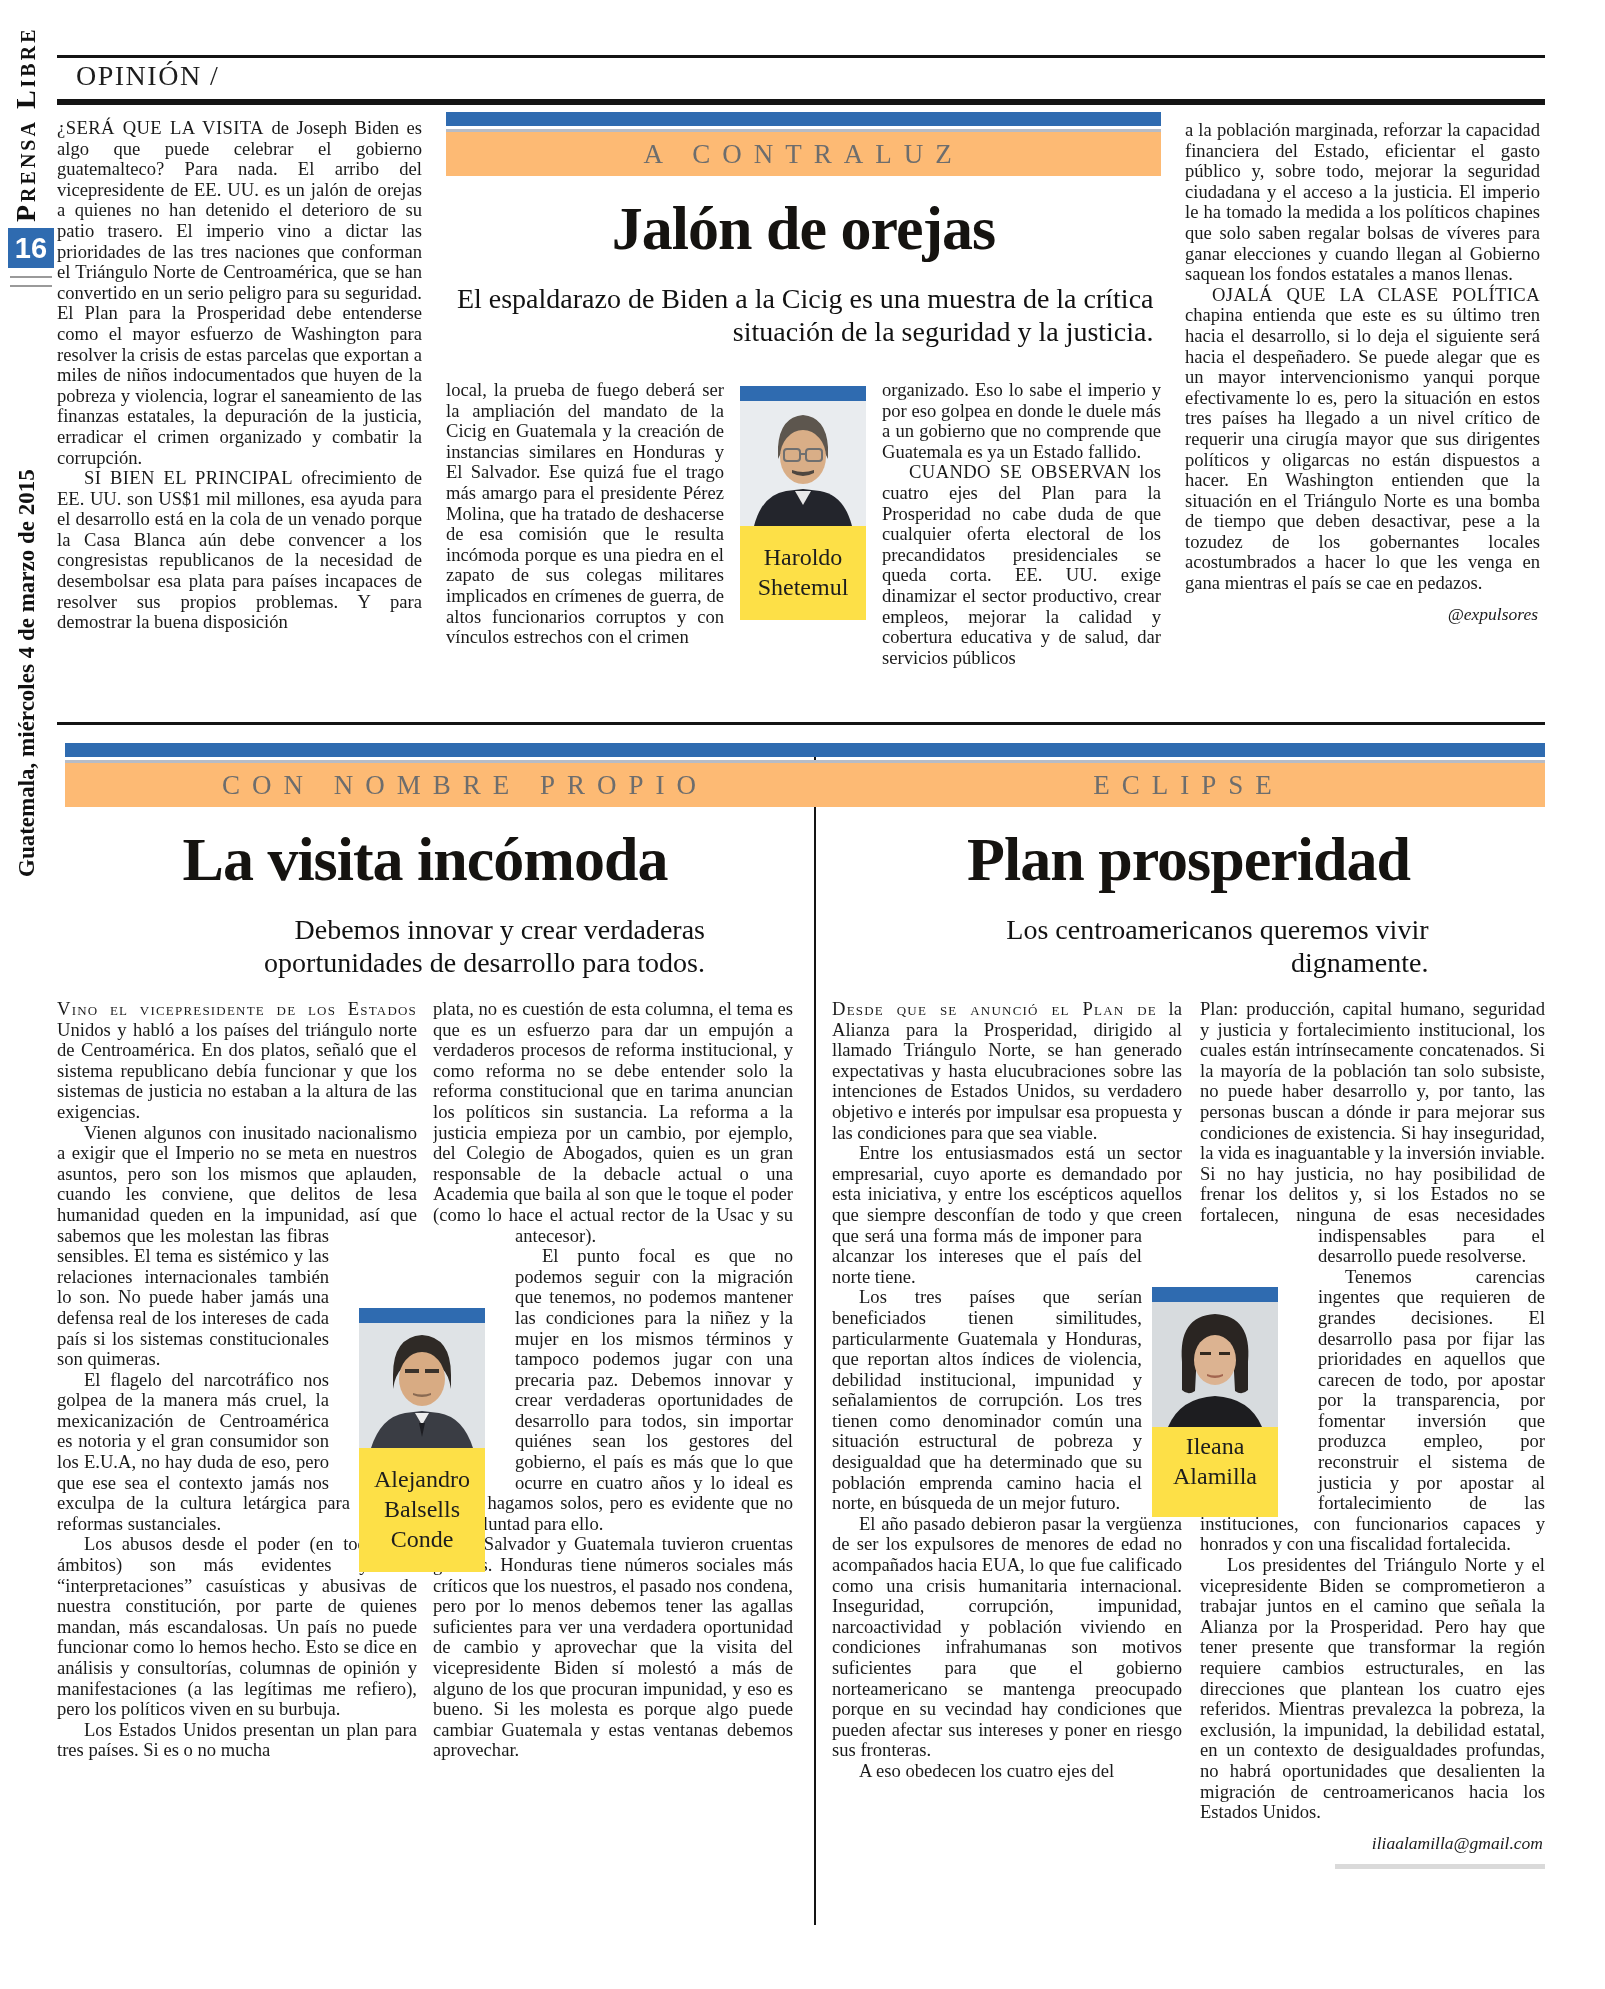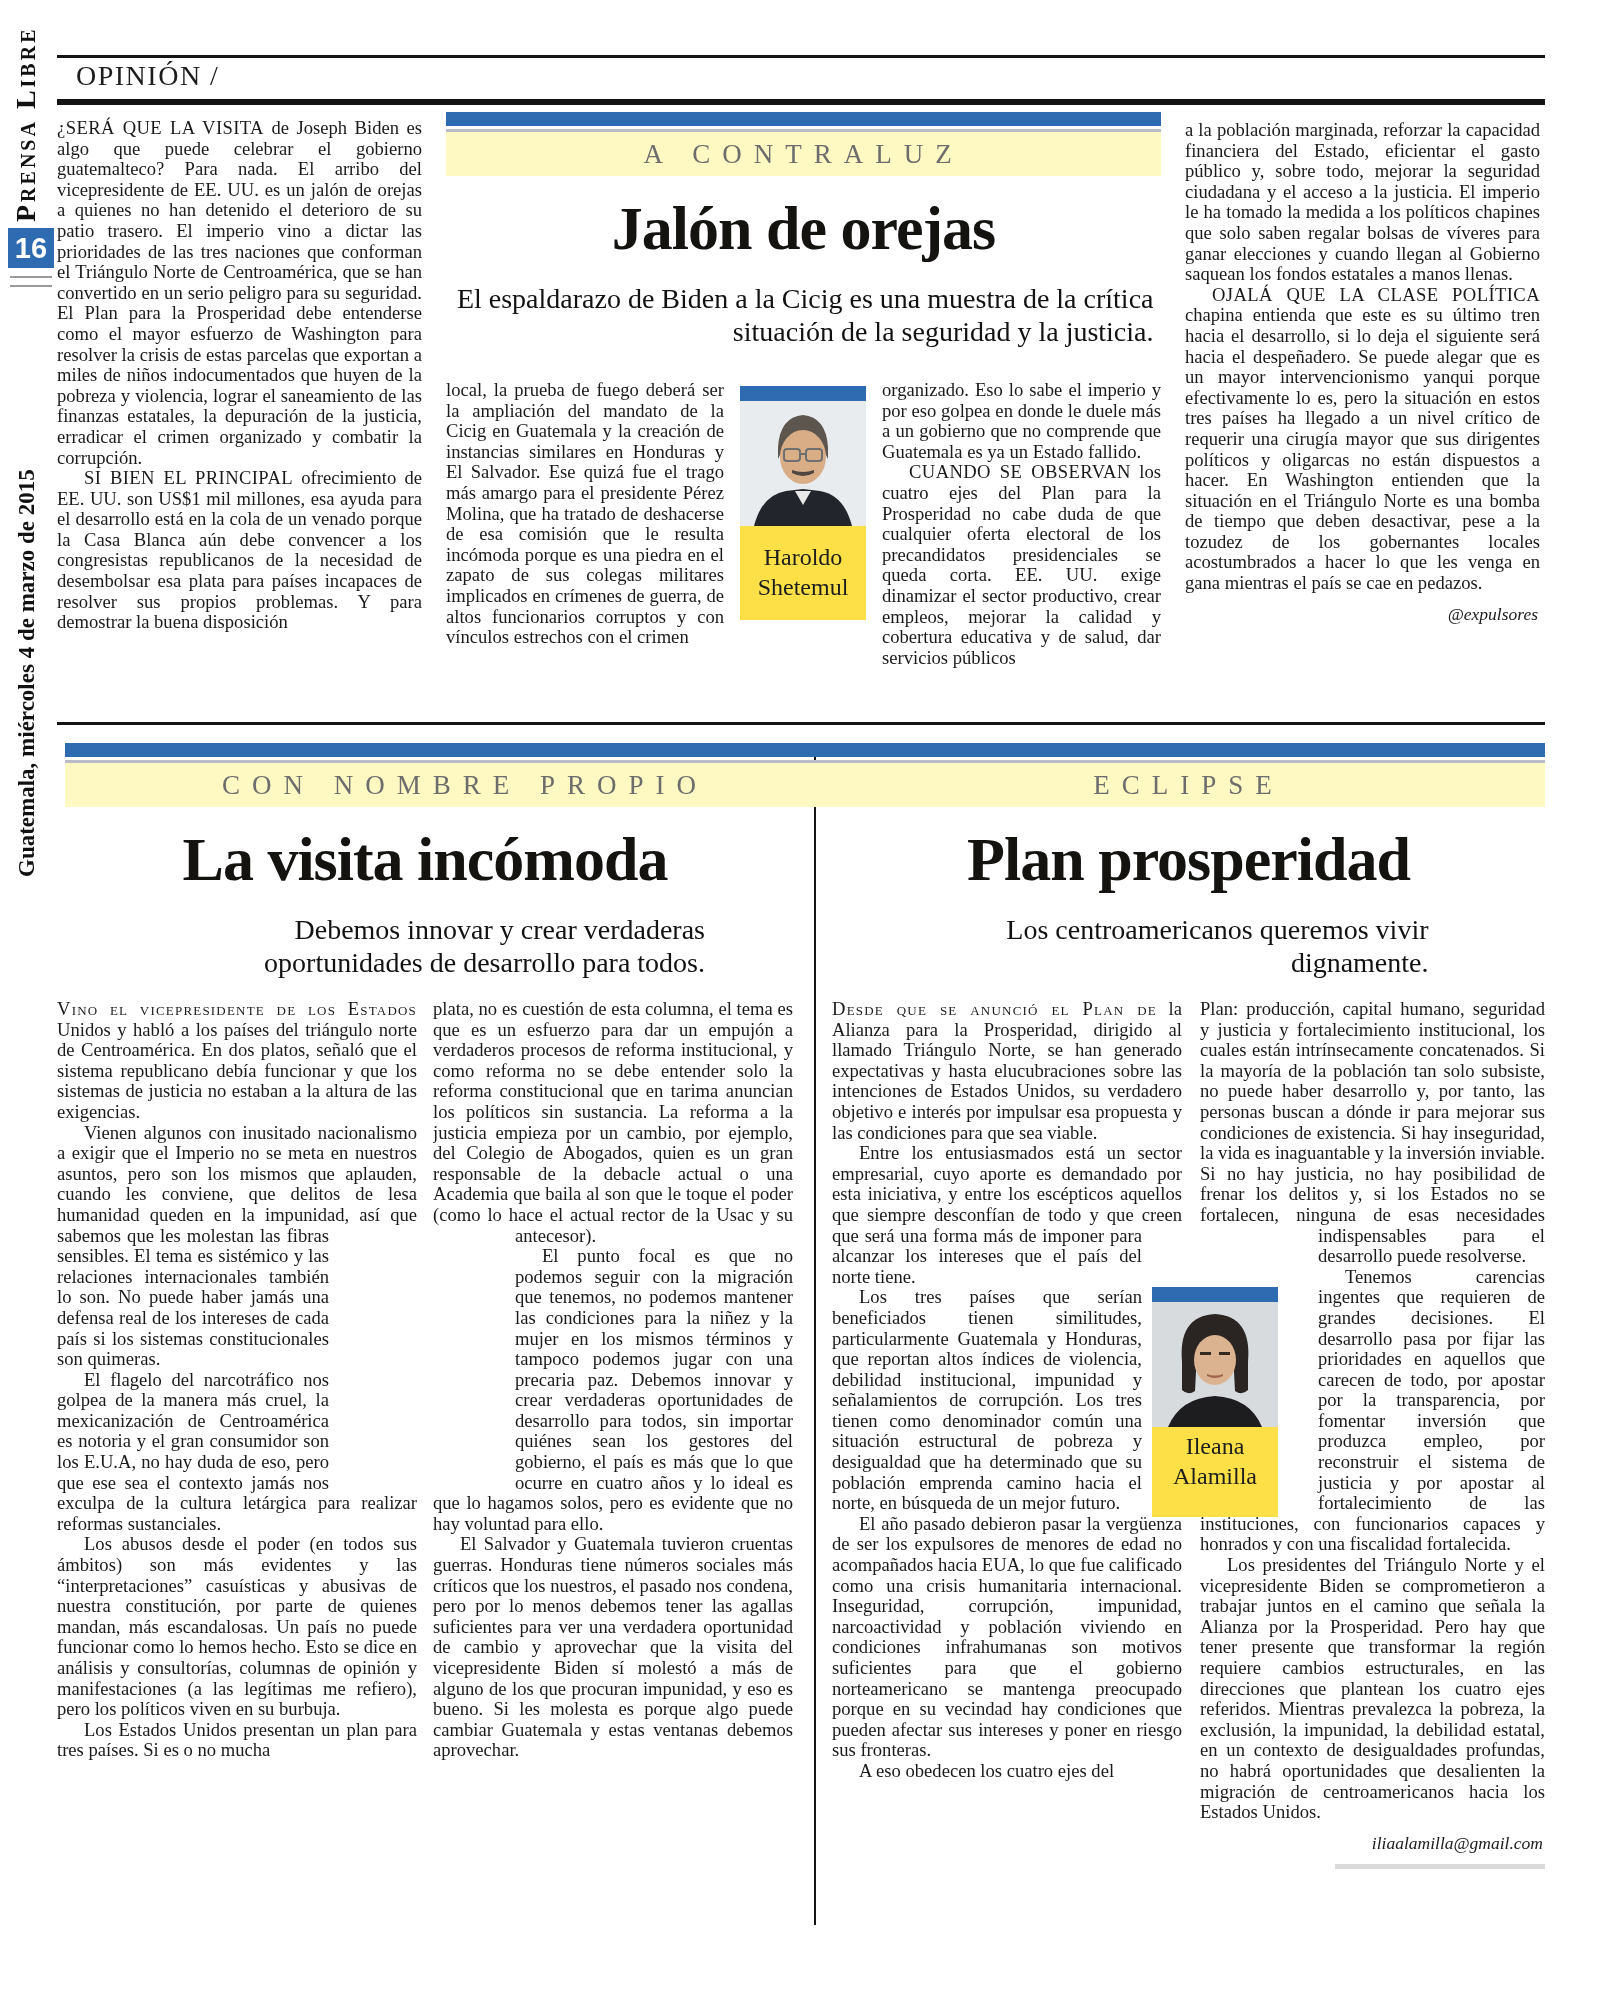--- a/index.html
+++ b/index.html
@@ -18,21 +18,21 @@
   .dateline{position:absolute;left:14px;top:292px;height:585px;font-size:23px;
             font-weight:bold;color:#111;}
 
   
   .rule-a{position:absolute;left:57px;top:55px;width:1488px;height:3px;background:#141414;}
   .opinion{position:absolute;left:76px;top:60px;font-size:28px;letter-spacing:1.5px;color:#1d1d1d;}
   .rule-b{position:absolute;left:57px;top:99px;width:1488px;height:6px;background:#141414;}
 
   
   .kicker-bar{height:14px;background:#2f6bb0;}
-  .kicker-band{height:44px;margin-top:3px;background:#fef9c3;border-top:3px solid #b7bcc6;
+  .kicker-band{height:44px;margin-top:3px;background:#fdba74;border-top:3px solid #b7bcc6;
                text-align:center;font-size:27px;line-height:44px;letter-spacing:12px;color:#6d6d6d;}
   .headline{text-align:center;font-weight:bold;font-size:62px;line-height:72px;
             letter-spacing:-1px;color:#151310;margin-top:16px;}
   .deck{text-align:right;font-size:28px;line-height:33px;color:#121212;margin:18px auto 0 auto;}
   .para{text-align:justify;text-indent:27px;font-size:18.6px;line-height:20.6px;margin:0;}
   .para.noind{text-indent:0;}
   .lead-caps{letter-spacing:.4px;}
   .lead-sc{font-variant:small-caps;letter-spacing:1.2px;}
   .wsp{display:block;}
   .wsp.wr{float:right;margin:0 0 3px 10px;}
@@ -161,20 +161,35 @@
             <div class="para">Vienen algunos con inusitado nacionalismo a exigir que el Imperio no se meta en nuestros asuntos, pero son los mismos que aplauden, cuando les conviene, que delitos de lesa humanidad queden en la impunidad, así que sabemos que les molestan las<span class="wsp wr" style="width: 78px; height: 252px;"></span> fibras sensibles. El tema es sistémico y las relaciones internacionales también lo son. No puede haber jamás una defensa real de los intereses de cada país si los sistemas constitucionales son quimeras.</div>
             <div class="para">El flagelo del narcotráfico nos golpea de la manera más cruel, la mexicanización de Centroamérica es notoria y el gran consumidor son los E.U.A, no hay duda de eso, pero que ese sea el contexto jamás nos exculpa de la cultura letárgica para realizar reformas sustanciales.</div>
             <div class="para">Los abusos desde el poder (en todos sus ámbitos) son más evidentes y las “interpretaciones” casuísticas y abusivas de nuestra constitución, por parte de quienes mandan, más escandalosas. Un país no puede funcionar como lo hemos hecho. Esto se dice en análisis y consultorías, columnas de opinión y manifestaciones (a las legítimas me refiero), pero los políticos viven en su burbuja.</div>
             <div class="para">Los Estados Unidos presentan un plan para tres países. Si es o no mucha</div>
           </div>
         <div class="c2">
             <div class="para noind">plata, no es cuestión de esta columna, el tema es que es un esfuerzo para dar un empujón a verdaderos procesos de reforma institucional, y como reforma no se debe entender solo la reforma constitucional que en tarima anuncian los políticos sin sustancia. La reforma a la justicia empieza por un cambio, por ejemplo, del Colegio de Abogados, quien es un gran responsable de la debacle actual o una Academia que baila al son que le toque el poder (como lo hace el actual rector de la Usac y su<span class="wsp wl" style="width: 72px; height: 252px;"></span> antecesor).</div>
             <div class="para">El punto focal es que no podemos seguir con la migración que tenemos, no podemos mantener las condiciones para la niñez y la mujer en los mismos términos y tampoco podemos jugar con una precaria paz. Debemos innovar y crear verdaderas oportunidades de desarrollo para todos, sin importar quiénes sean los gestores del gobierno, el país es más que lo que ocurre en cuatro años y lo ideal es que lo hagamos solos, pero es evidente que no hay voluntad para ello.</div>
             <div class="para">El Salvador y Guatemala tuvieron cruentas guerras. Honduras tiene números sociales más críticos que los nuestros, el pasado nos condena, pero por lo menos debemos tener las agallas suficientes para ver una verdadera oportunidad de cambio y aprovechar que la visita del vicepresidente Biden sí molestó a más de alguno de los que procuran impunidad, y eso es bueno. Si les molesta es porque algo puede cambiar Guatemala y estas ventanas debemos aprovechar.</div>
           </div>
+        <div class="art2-photo photo">
+          <div class="photo-bar"></div>
+          <svg class="photo-img" viewBox="0 0 126 125">
+            <rect width="126" height="125" fill="#dfe3e6"></rect>
+            <path d="M34 52 Q34 14 63 12 Q92 14 92 52 L92 66 Q88 38 63 38 Q38 38 34 66 Z" fill="#2f2a26"></path>
+            <ellipse cx="63" cy="56" rx="23" ry="27" fill="#d8ab83"></ellipse>
+            <path d="M46 46 L60 46 L60 50 L46 50 Z" fill="#3a322b"></path>
+            <path d="M66 46 L80 46 L80 50 L66 50 Z" fill="#3a322b"></path>
+            <path d="M54 72 Q63 76 72 72 L72 70 Q63 73 54 70 Z" fill="#8a6a52"></path>
+            <path d="M12 125 Q22 94 46 90 L63 88 L80 90 Q104 94 114 125 Z" fill="#3a3d44"></path>
+            <path d="M56 90 L63 102 L70 90 Z" fill="#ececec"></path>
+            <path d="M60 100 L63 114 L66 100 Z" fill="#1c1d22"></path>
+          </svg>
+          <div class="photo-name">Alejandro Balsells Conde</div>
+        </div>
       </div>
     </div>
 
     <div class="art3">
       <div class="kicker-bar"></div>
       <div class="kicker-band">ECLIPSE</div>
       <div class="headline">Plan prosperidad</div>
       <div class="deck">Los centroamericanos queremos vivir dignamente.</div>
       <div class="art3-body">
         <div class="c1">

